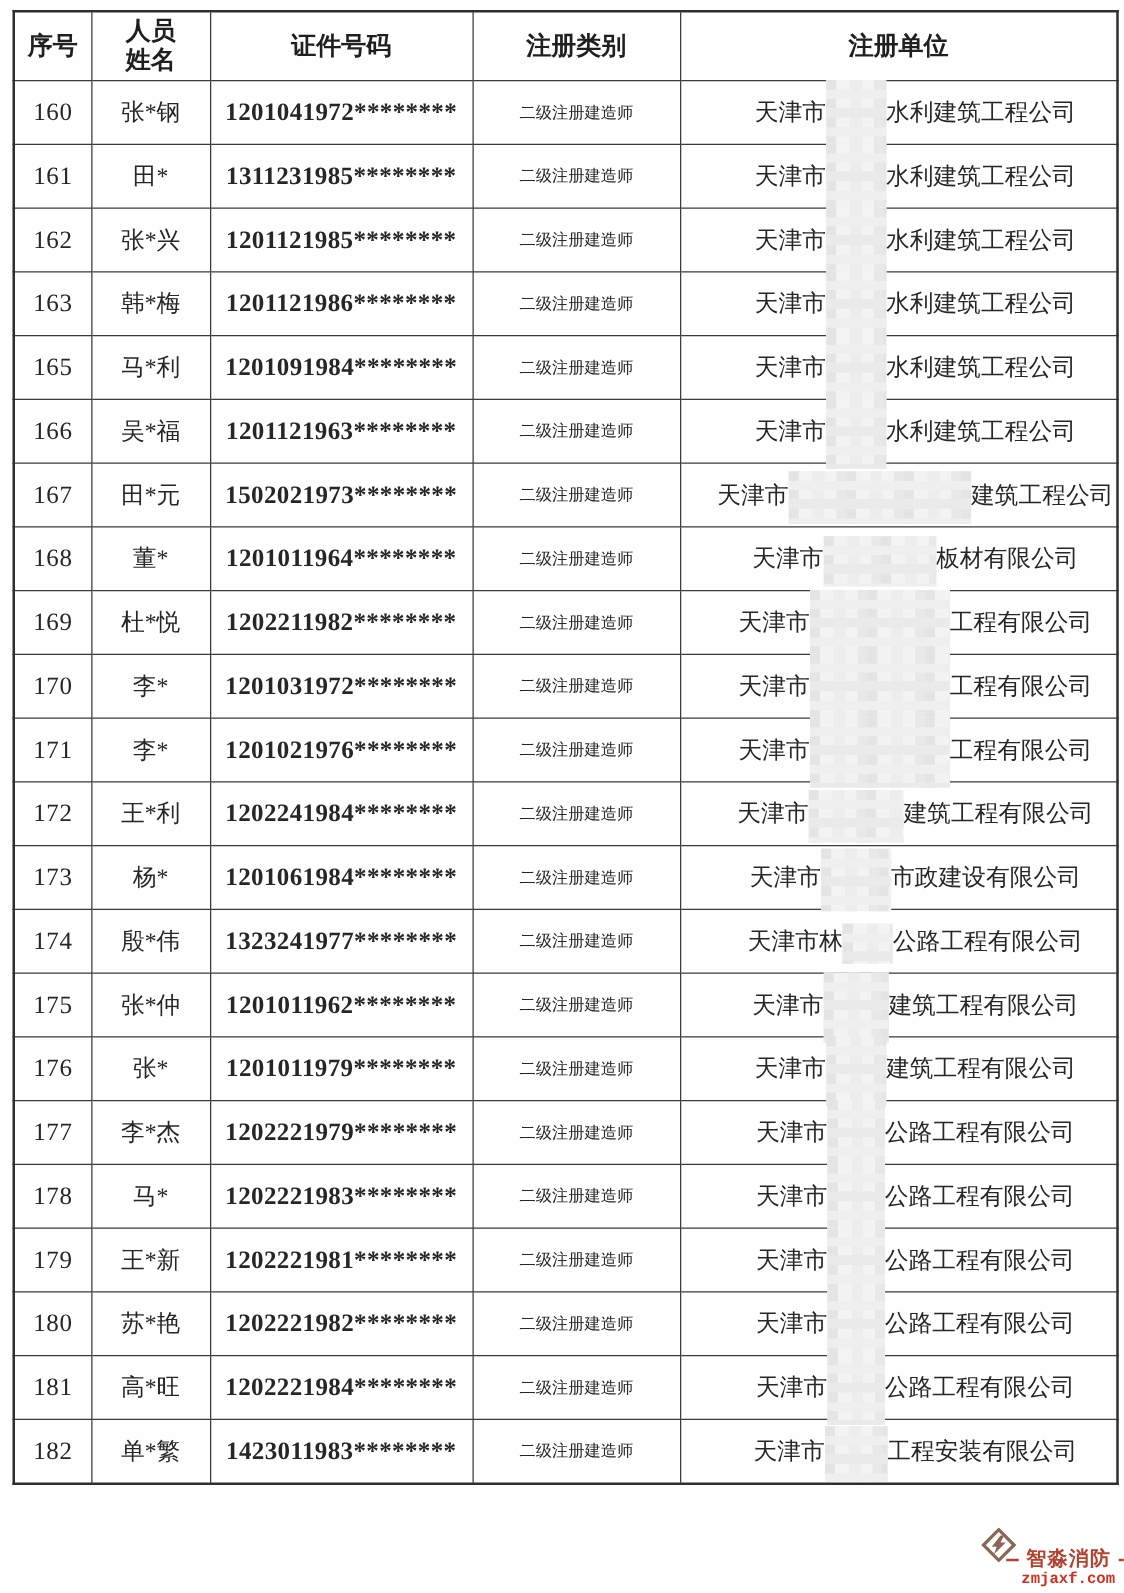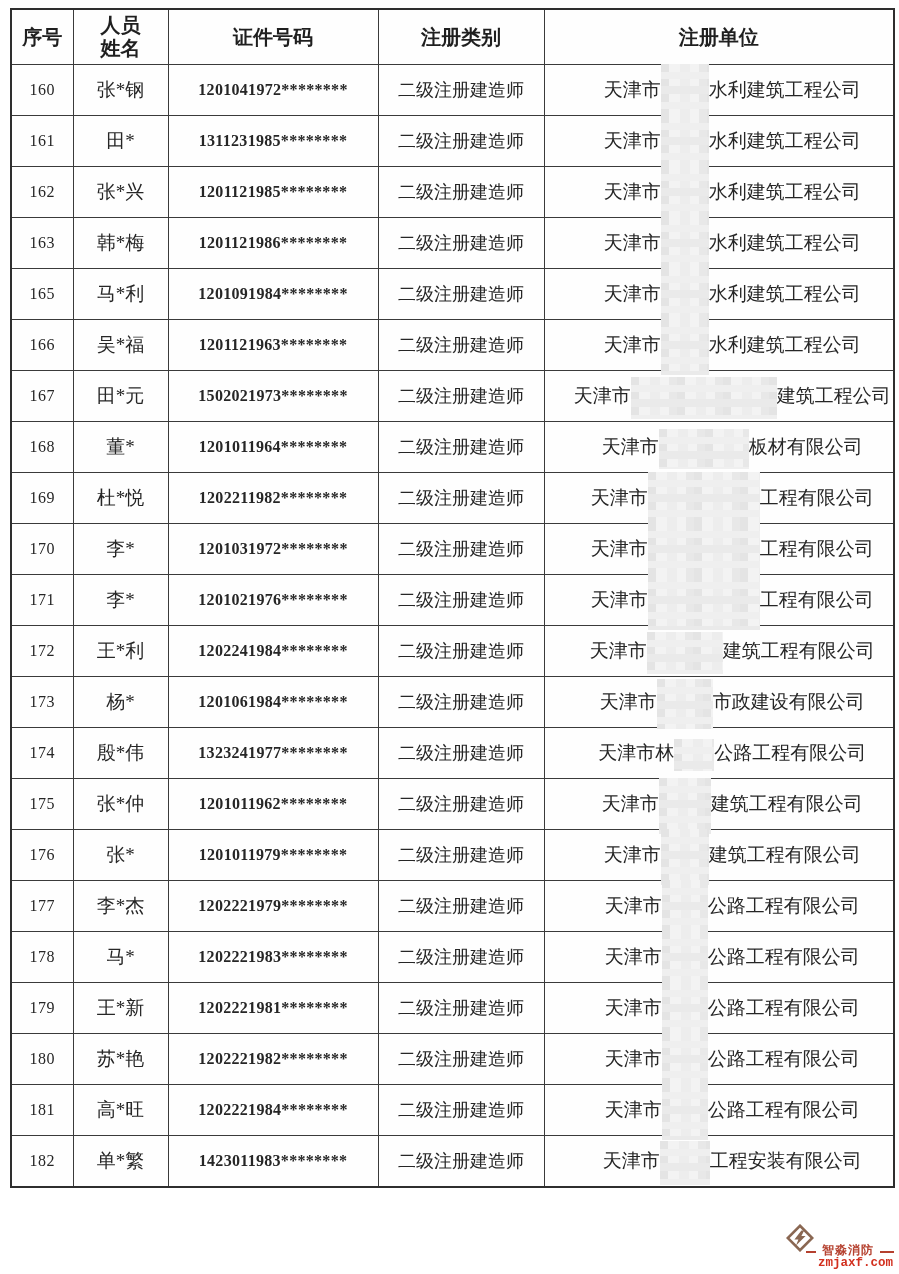--- a/index.html
+++ b/index.html
@@ -18,23 +18,23 @@
   th,td{
     border:1.4px solid #3a3a3a;text-align:center;vertical-align:middle;
     padding:0 2px;overflow:visible;
   }
   thead th{
     height:54px;font-size:20px;font-weight:bold;color:#1f1f1f;
     line-height:1.15;
   }
   th.th-name{white-space:pre-line;}
   tbody td{height:50px;font-size:19px;}
-  td.c-seq{font-size:16px;letter-spacing:0.5px;margin-left:46px;}
-  td.c-id{font-size:16px;font-weight:600;letter-spacing:0.3px;white-space:nowrap;}
-  td.c-cat{font-size:18px;}
+  td.c-seq{font-size:20px;letter-spacing:0.5px;margin-left:46px;}
+  td.c-id{font-size:20px;font-weight:600;letter-spacing:0.3px;white-space:nowrap;}
+  td.c-cat{font-size:13px;}
   td.c-unit{font-size:19px;white-space:nowrap;padding-left:29px;}
   
   .redact{
     display:inline-block;position:relative;
     width:var(--w,46px);height:4px;vertical-align:middle;
   }
   .redact::after{
     content:"";position:absolute;left:0;top:50%;transform:translateY(-50%);
     width:100%;height:var(--h,40px);z-index:3;
     background-color:#f3f3f3;
@@ -45,21 +45,21 @@
   }
   
   .watermark{
     position:absolute;right:6px;bottom:4px;
     display:flex;align-items:center;gap:4px;
     font-family:"Liberation Sans","DejaVu Sans",sans-serif;
   }
   .wm-logo{width:28px;height:28px;flex:0 0 auto;}
   .wm-text{display:flex;flex-direction:column;align-items:flex-start;line-height:1.05;}
   .wm-brand{
-    font-size:12px;font-weight:bold;color:var(--wm-brand,#b5412f);
+    font-size:16px;font-weight:bold;color:var(--wm-brand,#b5412f);
     letter-spacing:1px;position:relative;padding:0 4px;margin-top:38px;
   }
   .wm-brand::before,.wm-brand::after{
     content:"";position:absolute;top:7px;height:2px;background:var(--wm-brand,#b5412f);
   }
   .wm-brand::before{left:-12px;width:10px;}
   .wm-brand::after{right:-16px;width:14px;}
   .wm-site{
     font-size:12.5px;font-weight:bold;color:var(--wm-site,#d2301f);
     font-family:"Liberation Mono","DejaVu Sans Mono",monospace;letter-spacing:0;

